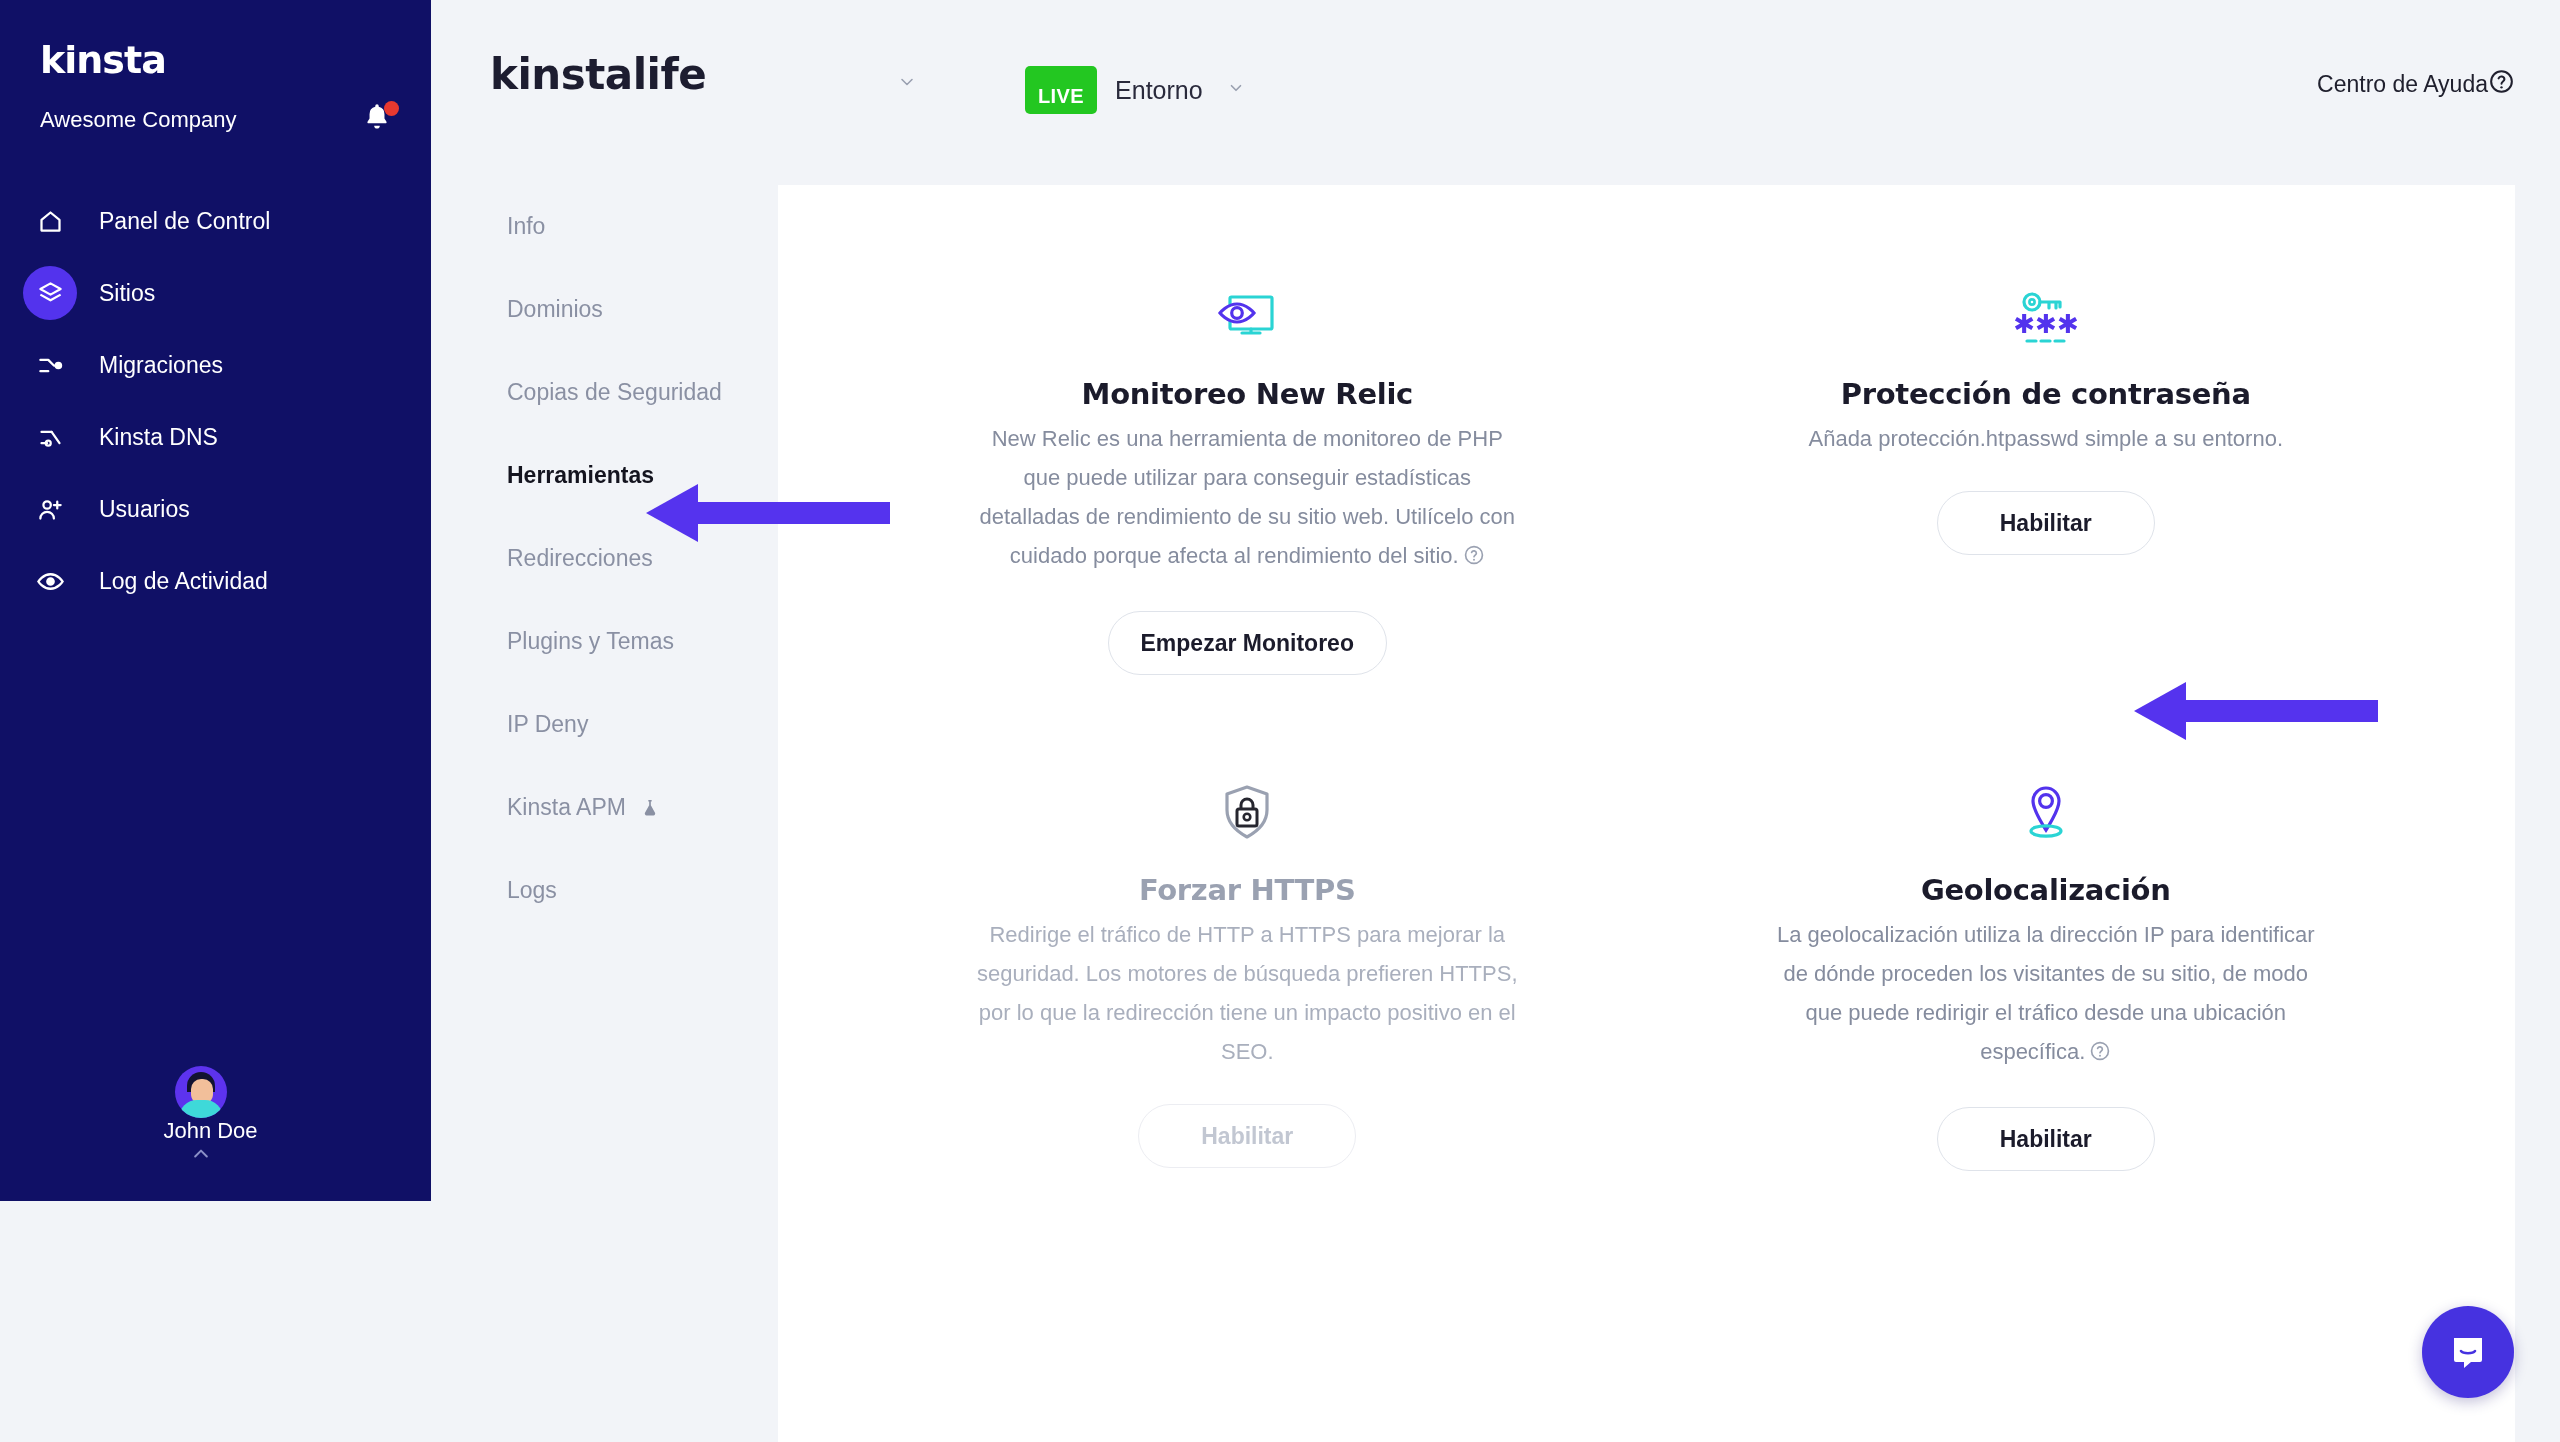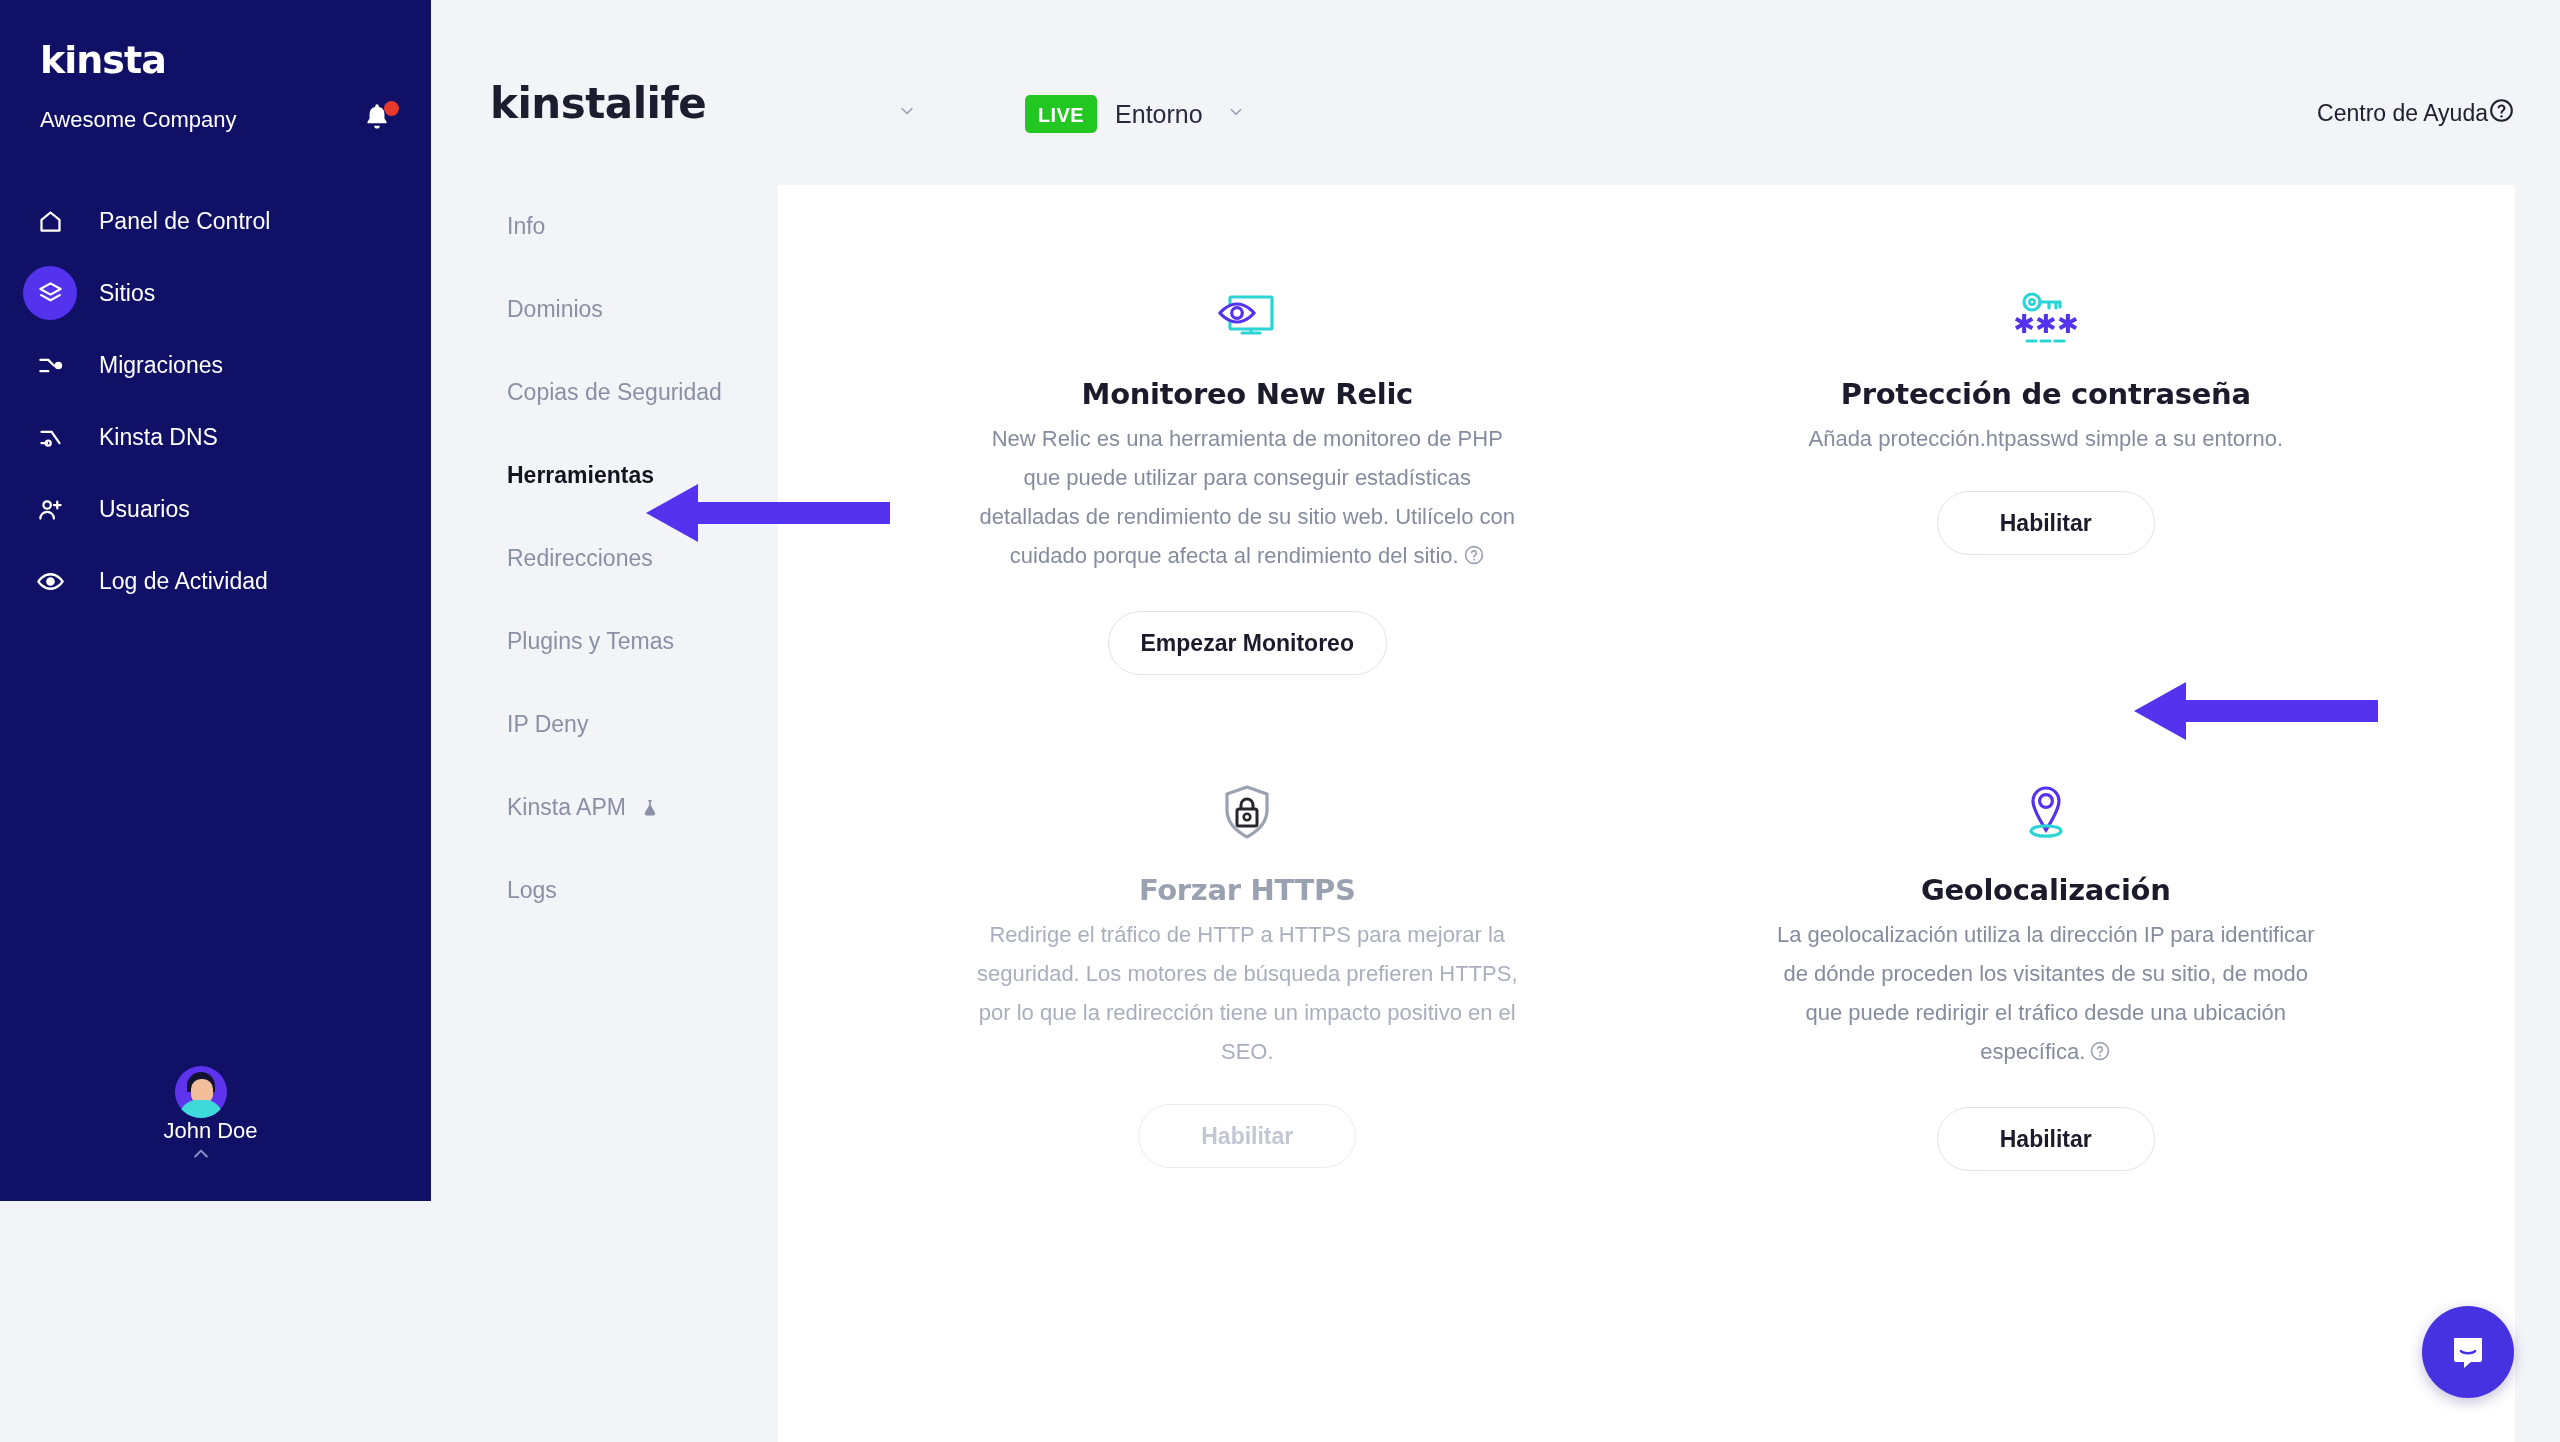--- a/index.html
+++ b/index.html
@@ -65,32 +65,31 @@
     background:#3ed9d9; border-radius: 22px 22px 0 0; }
   .user-name { font-size: 22px; margin-left: 20px; flex: 1; }
   .chev-up { color: #8b90c7; }
 
   
   .main { flex: 1; position: relative; background: #f2f4f8; height: 1442px; }
 
   .topbar {
     position: absolute; top: 0; left: 0; right: 0; height: 185px;
     background: #f2f4f8;
-    margin-top: 29px;
   }
   .site-title {
     position: absolute; left: 59px; top: 50px;
     font-size: 42px; font-weight: 700; color: #1d1d30;
     font-family: "DejaVu Sans", sans-serif; letter-spacing: -0.5px;
   }
   .site-caret { position: absolute; left: 461px; top: 72px; color: #9aa0b0; }
   .env-group { position: absolute; left: 594px; top: 66px; display: flex; align-items: center; }
   .live-badge {
     background: #23c721; color: #ffffff; font-size: 20px; font-weight: 700;
-    padding: 9px 13px 6px; border-radius: 5px; letter-spacing: 0.4px;
+    padding: 19px 13px 6px; border-radius: 5px; letter-spacing: 0.4px;
     font-family: "Liberation Sans", sans-serif;
   }
   .env-label { font-size: 25px; color: #2a2a3c; margin-left: 18px; }
   .env-caret { margin-left: 20px; color: #9aa0b0; }
   .help-link {
     position: absolute; right: 45px; top: 68px;
     display: flex; align-items: center; 
     font-size: 23px; color: #20202e; cursor: pointer;
   }
 

